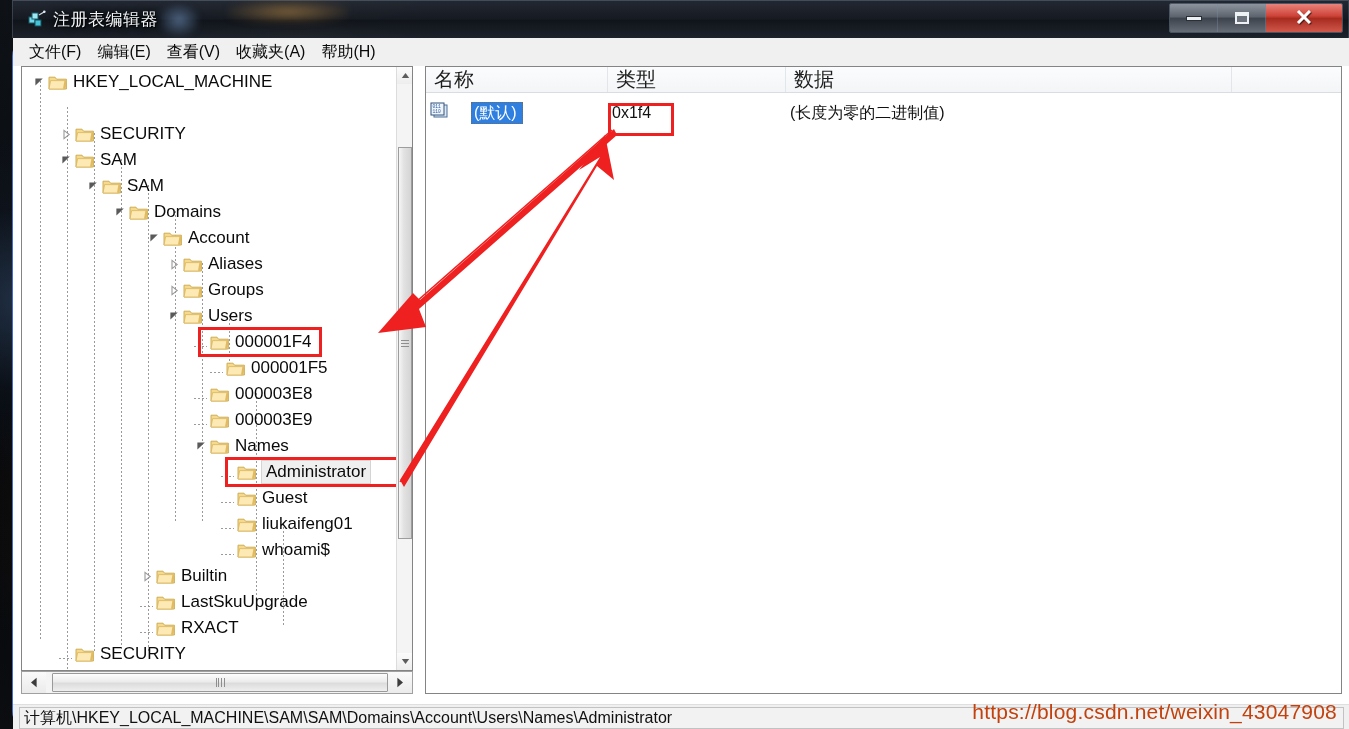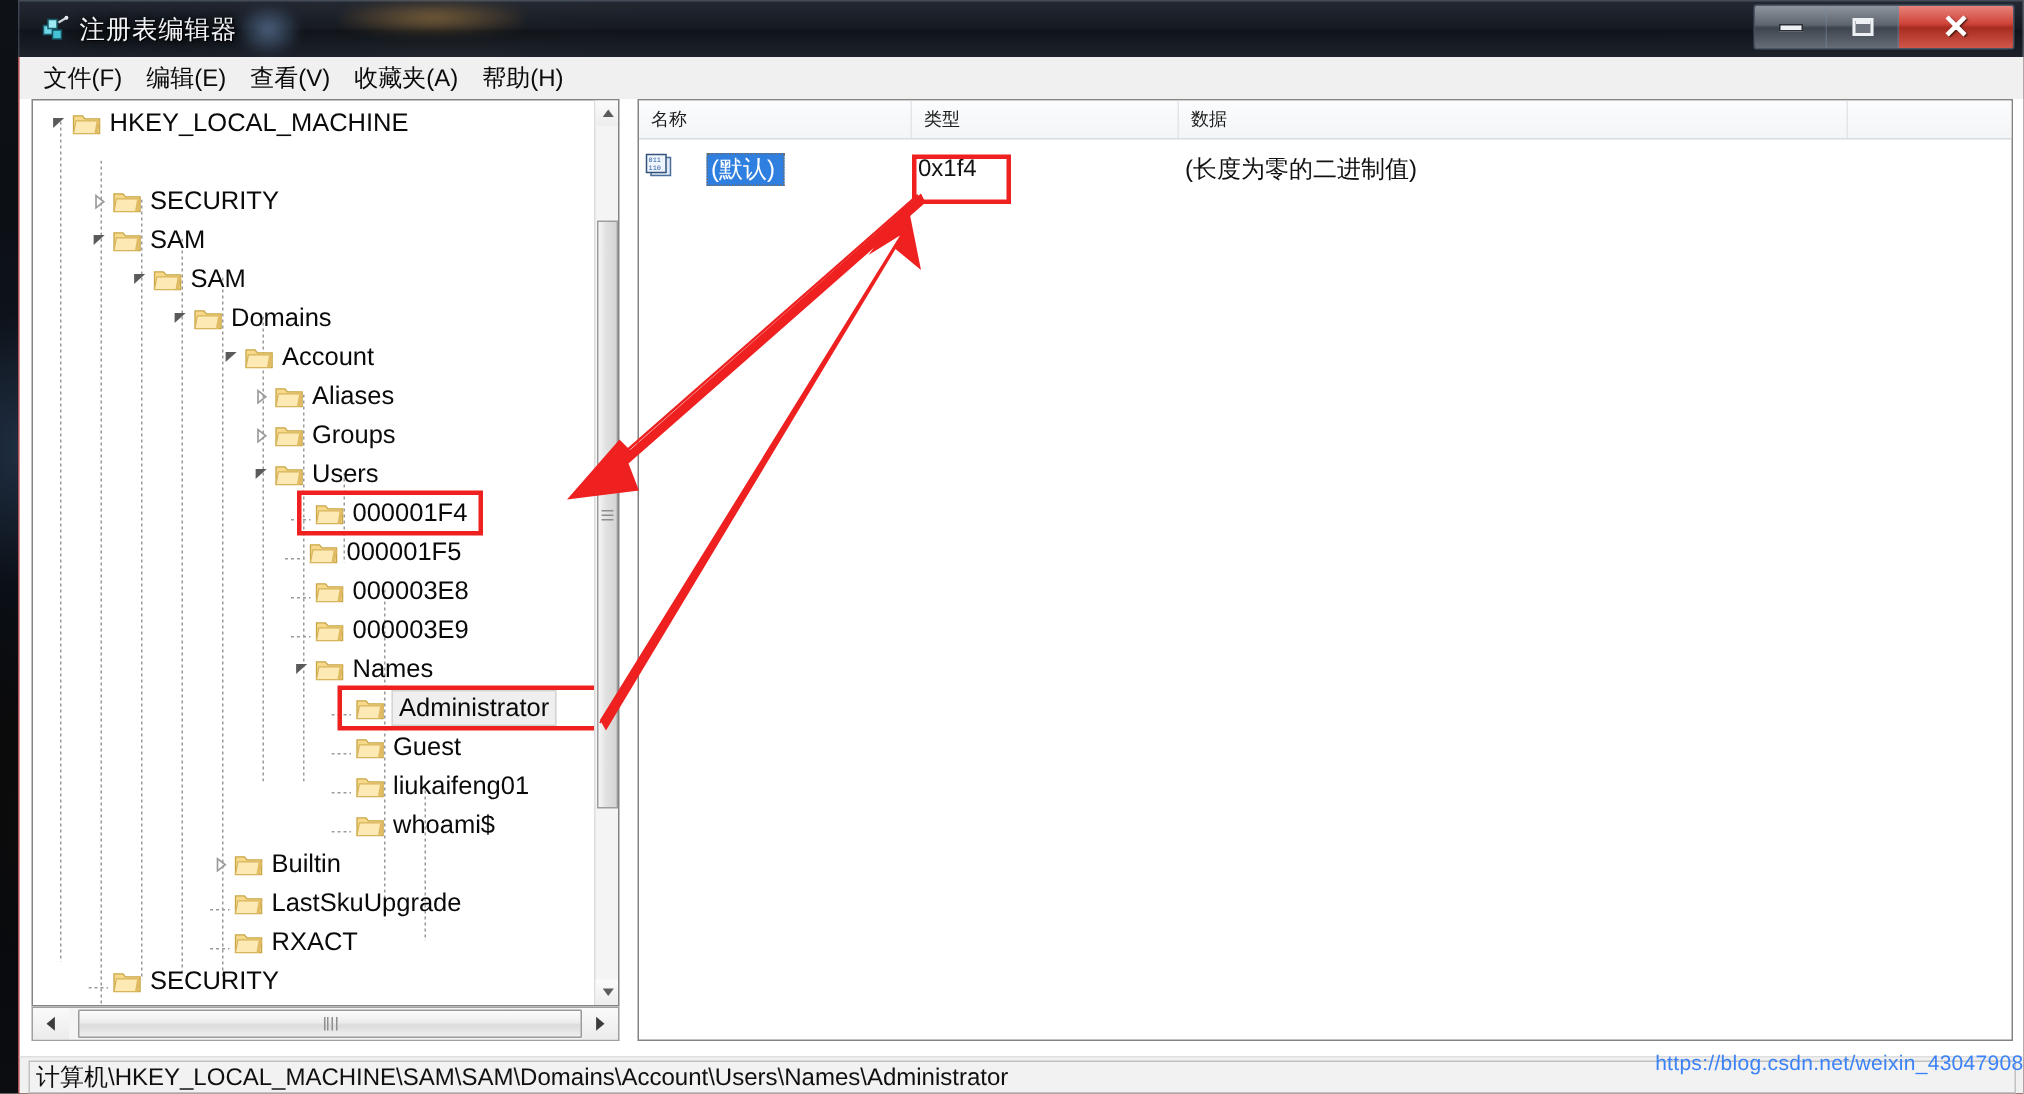--- a/index.html
+++ b/index.html
@@ -78,23 +78,24 @@
   .glyph-max { width: 14px; height: 12px; border: 2px solid #eef1f4; background:#6b727c; box-shadow: inset 0 2px 0 #eef1f4; }
   .glyph-close {
     color:#fff; font-size: 22px; font-weight: bold; line-height: 1;
     text-shadow: 1px 1px 1px rgba(0,0,0,0.6);
     font-family: "Liberation Sans", sans-serif;
   }
 
   
   #client {
     position: absolute; left: 0; top: 38px; width: 1337px; height: 691px;
-    background: #b91c1c;
+    background: #1d4ed8;
     border-left: 1px solid rgba(150,165,185,0.35);
     border-right: 1px solid rgba(150,165,185,0.35);
+    border-radius: 18px;
   }
   #menubar {
     position: absolute; left: 0; top: 0; width: 1337px; height: 28px;
     background: #f0f0f0;
     display: flex; align-items: center; padding-left: 8px;
   }
   .menu-item {
     font-size: 16px; color: #0b0b0b; padding: 2px 8px; cursor: default;
     white-space: nowrap;
   }
@@ -187,21 +188,21 @@
     background: #fff; border: 1px solid #848484;
     overflow: hidden;
   }
   #list-header {
     position: absolute; left: 0; top: 0; width: 915px; height: 26px;
     background: linear-gradient(180deg,#fbfcfd 0%, #f3f5f7 100%);
     border-bottom: 1px solid #d8dde3;
   }
   .col-head {
     position: absolute; top: 0; height: 25px; display: flex; align-items: center;
-    font-size: 12px; color: #1d1d1d; padding-left: 8px;
+    font-size: 20px; color: #1d1d1d; padding-left: 8px;
     border-right: 1px solid #e2e6ea;
   }
   #list-body { position: absolute; left:0; top: 26px; width: 915px; height: 600px; }
   .list-row { position: absolute; left: 0; width: 915px; height: 28px; }
   .cell { position: absolute; top: 0; height: 28px; display:flex; align-items:center;
           font-size: 16px; color: #111; }
   .name-sel {
     position: absolute; height: 22px; background: #2f7fe0;
     display: flex; align-items: center; padding-right: 5px;
     border: 1px dotted #6d6d6d;
@@ -214,22 +215,22 @@
     background: #f0f0f0; border-top: 1px solid #dfdfdf;
     display: flex; align-items: center;
   }
   #status-frame {
     position: absolute; left: 6px; top: 2px; width: 1325px; height: 22px;
     border: 1px solid #c2c2c2; background: #f2f2f2;
     display: flex; align-items: center;
   }
   #status-text { font-size: 16px; color: #101010; padding-left: 4px; white-space: nowrap; }
   #watermark {
-    position: absolute; right: 0; top: 3px;
-    font-size: 14px; color: #3b82f6; white-space: nowrap;
+    position: absolute; right: 12px; top: 3px;
+    font-size: 21px; color: #c2410c; white-space: nowrap;
     letter-spacing: 0.2px;
   }
 
   
   #annot { position: absolute; left: 0; top: 0; width: 1349px; height: 729px; pointer-events: none; }
 </style>
 </head>
 <body>
 
 <div id="desktop"></div>
@@ -410,21 +411,21 @@
                 <span class="dotline-h" style="left: 0px; top: 12px; width: 13px;"></span>
               </span>
               <span class="tw-folder"><svg width="20" height="17" viewBox="0 0 20 17">
       <path d="M1 3.2 L7 3.2 L8.6 5.2 L18.4 5.2 L18.4 15 L1 15 Z" fill="#f6d98a" stroke="#c9a648" stroke-width="0.9"></path>
       <path d="M2.6 6.6 L18.4 6.6 L16.6 15 L1 15 Z" fill="#fde9b4" stroke="#d8b45c" stroke-width="0.8"></path>
       <path d="M16.4 6.8 L18.6 6.8 L17 14.8 L15 14.8 Z" fill="#e0bb63"></path>
     </svg></span>
               <span class="tw-label">000001F4</span>
             </div>
             <div class="redbox" style="left: 176px; top: 260px; width: 124px; height: 30px;"></div>
-            <div class="tree-row" style="left: 168px; top: 288px;">
+            <div class="tree-row" style="left: 188px; top: 288px;">
               <span class="tw-expander">
                 <span class="dotline-h" style="left: 0px; top: 12px; width: 13px;"></span>
               </span>
               <span class="tw-folder"><svg width="20" height="17" viewBox="0 0 20 17">
       <path d="M1 3.2 L7 3.2 L8.6 5.2 L18.4 5.2 L18.4 15 L1 15 Z" fill="#f6d98a" stroke="#c9a648" stroke-width="0.9"></path>
       <path d="M2.6 6.6 L18.4 6.6 L16.6 15 L1 15 Z" fill="#fde9b4" stroke="#d8b45c" stroke-width="0.8"></path>
       <path d="M16.4 6.8 L18.6 6.8 L17 14.8 L15 14.8 Z" fill="#e0bb63"></path>
     </svg></span>
               <span class="tw-label">000001F5</span>
             </div>

